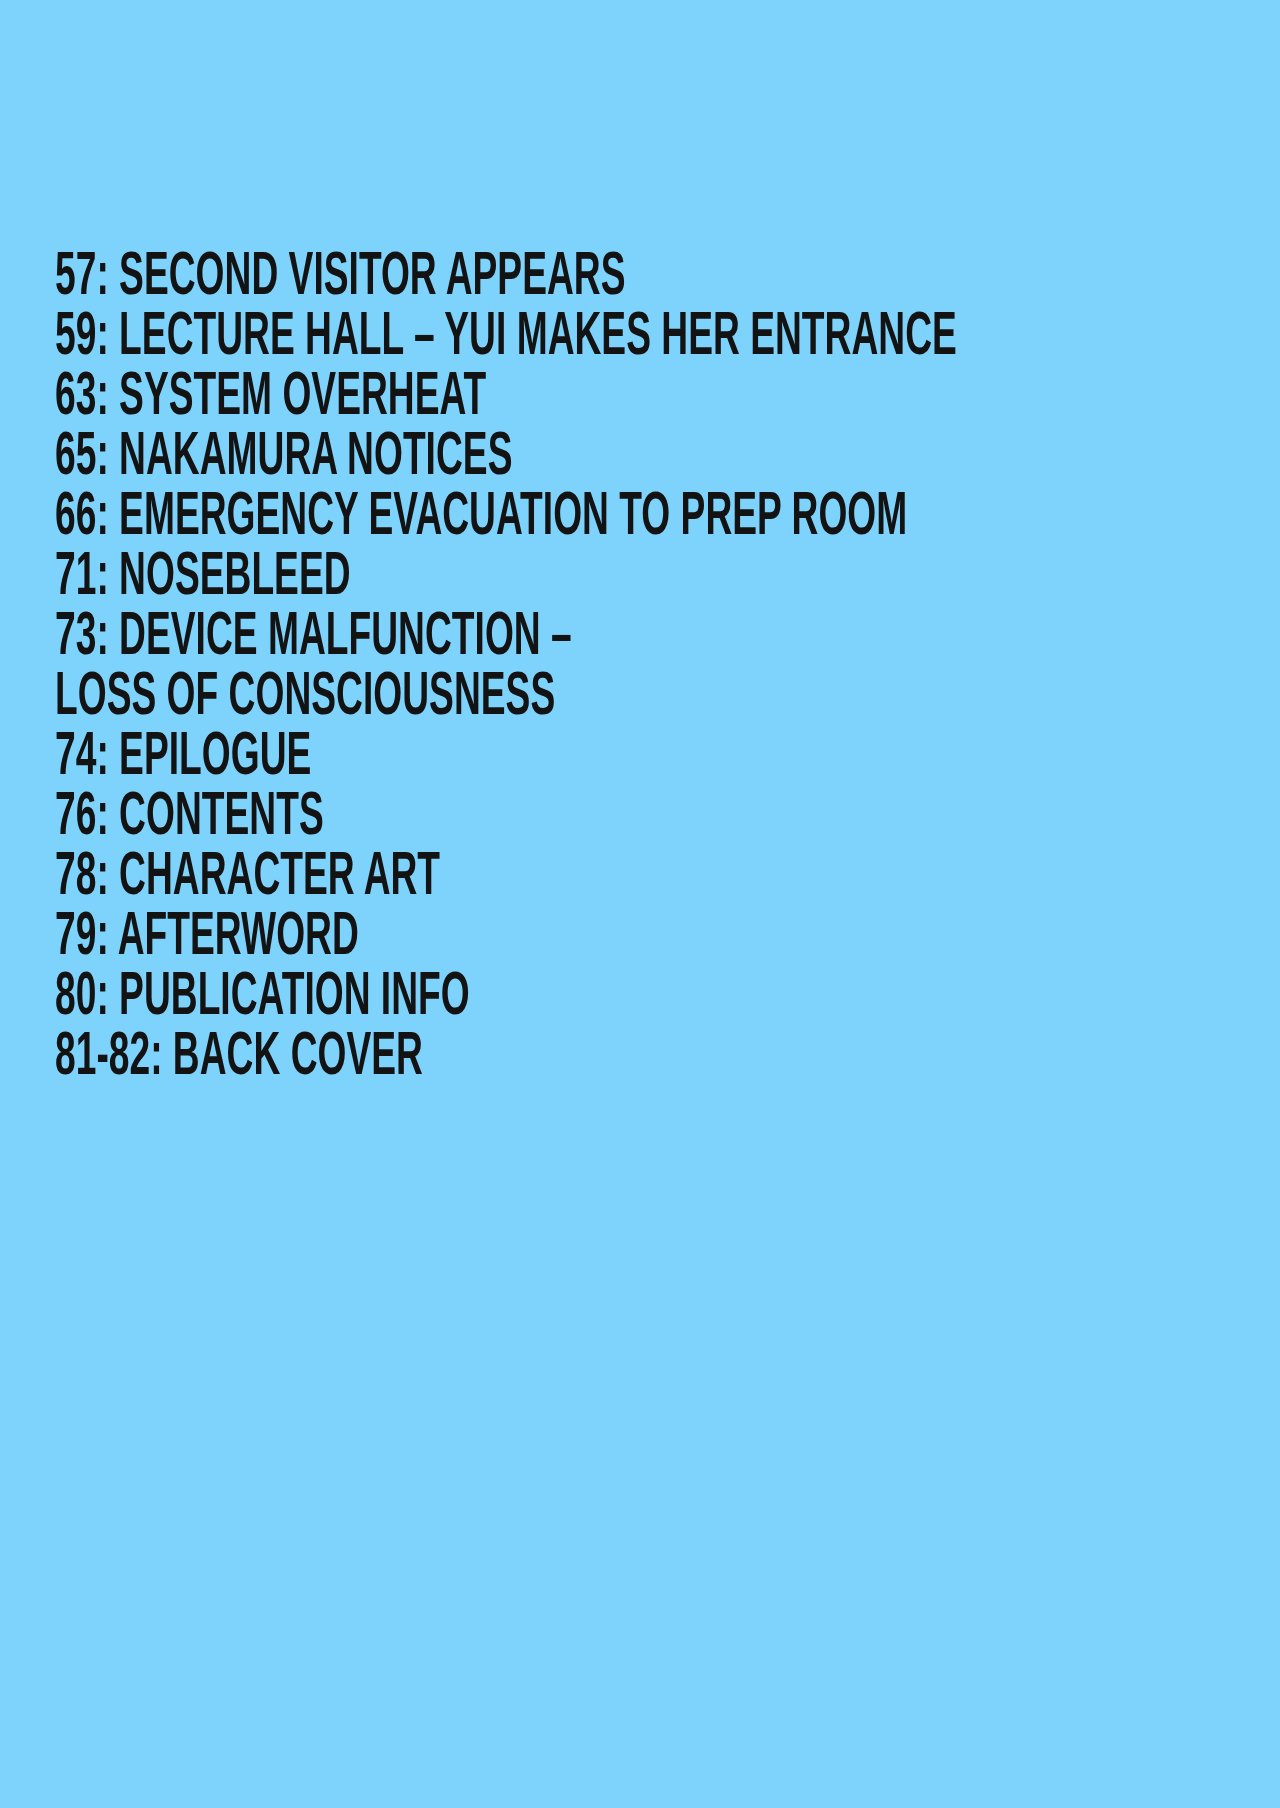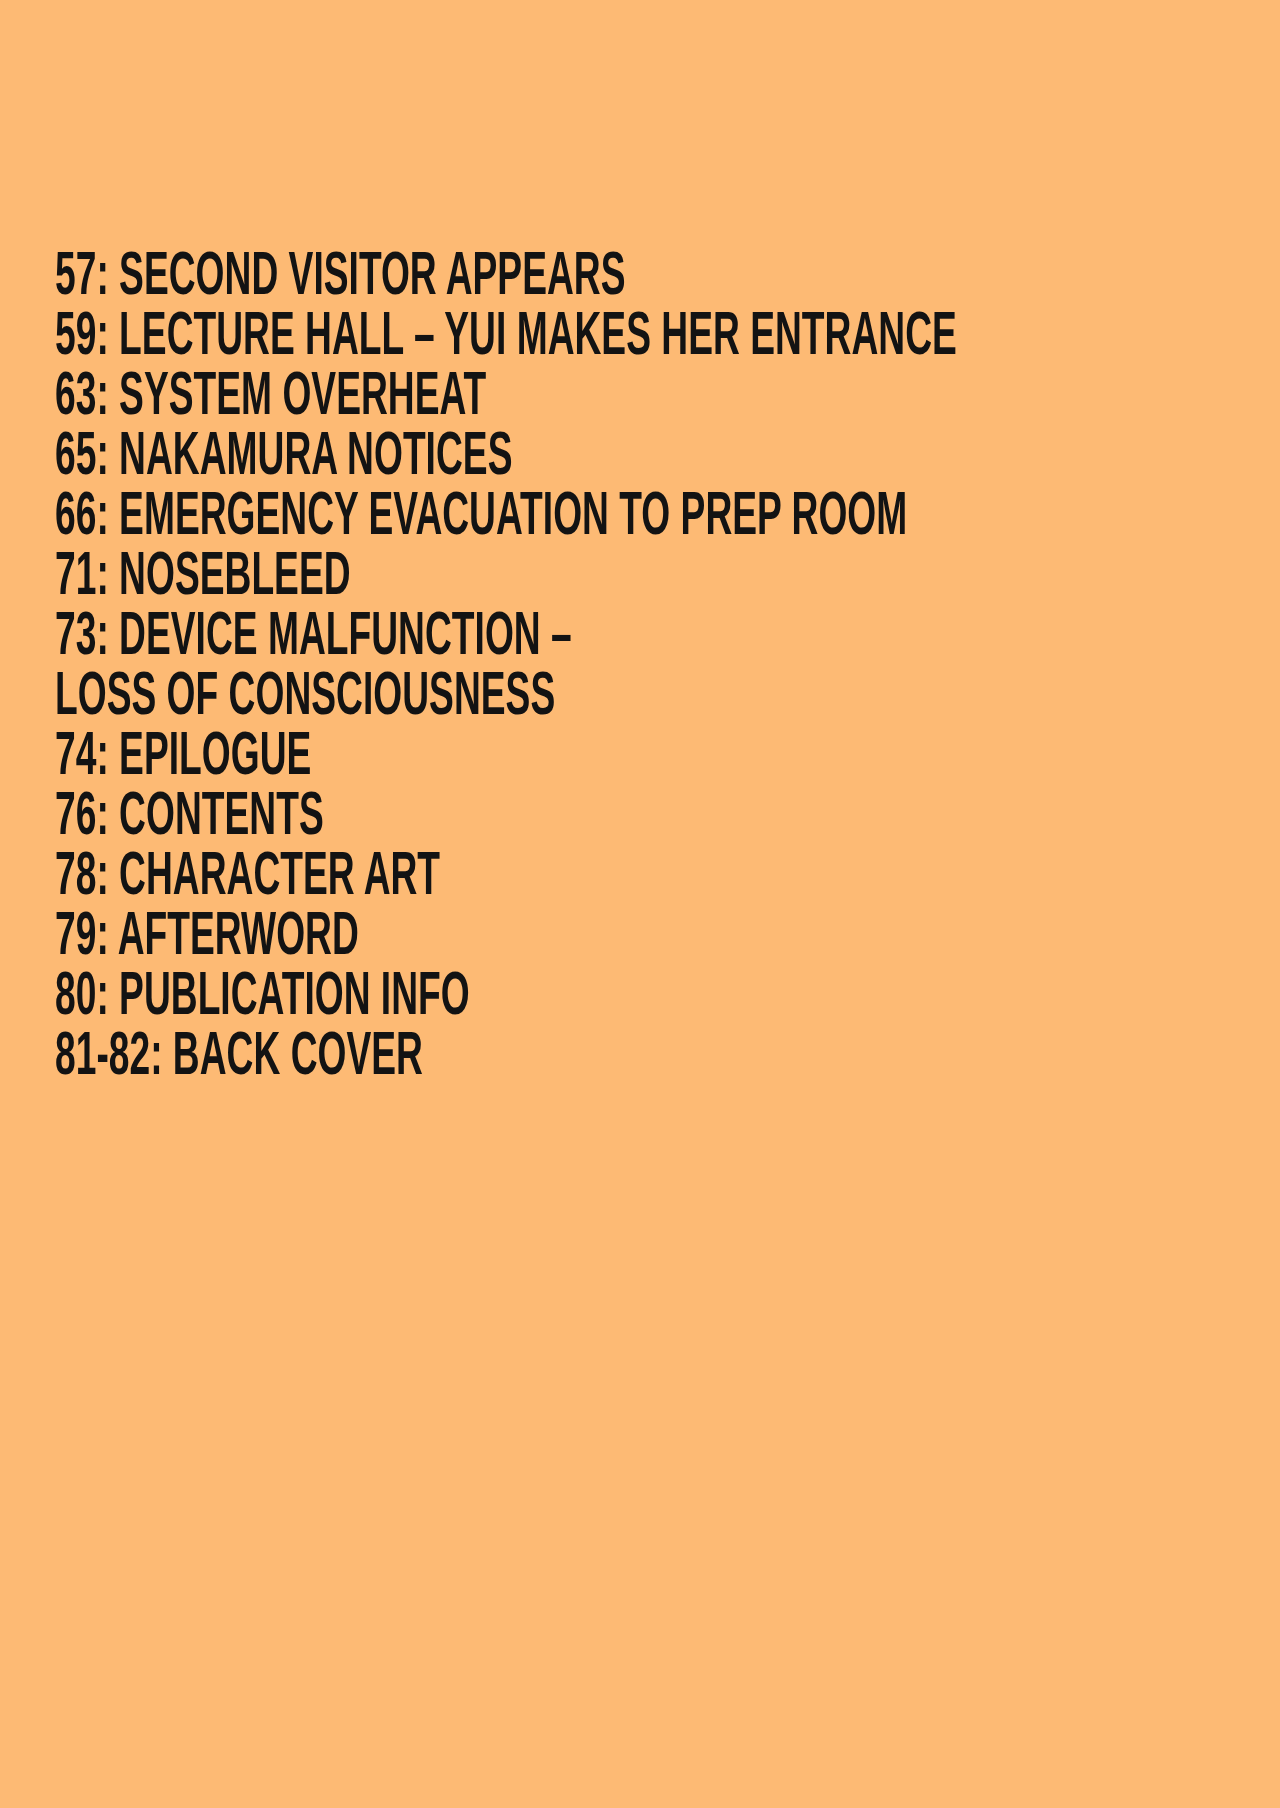--- a/index.html
+++ b/index.html
@@ -10,21 +10,21 @@
     width: 1280px;
     height: 1808px;
     background: #ffffff;
     overflow: hidden;
     position: relative;
     font-family: "Liberation Sans", sans-serif;
   }
   .page {
     position: absolute;
     inset: 0;
-    background: #fdba74;
+    background: #7dd3fc;
     text-decoration: underline;
   }
   .toc {
     position: absolute;
     left: 55px;
     top: 243px;
     transform: scaleX(0.60);
     transform-origin: top left;
     white-space: nowrap;
   }

